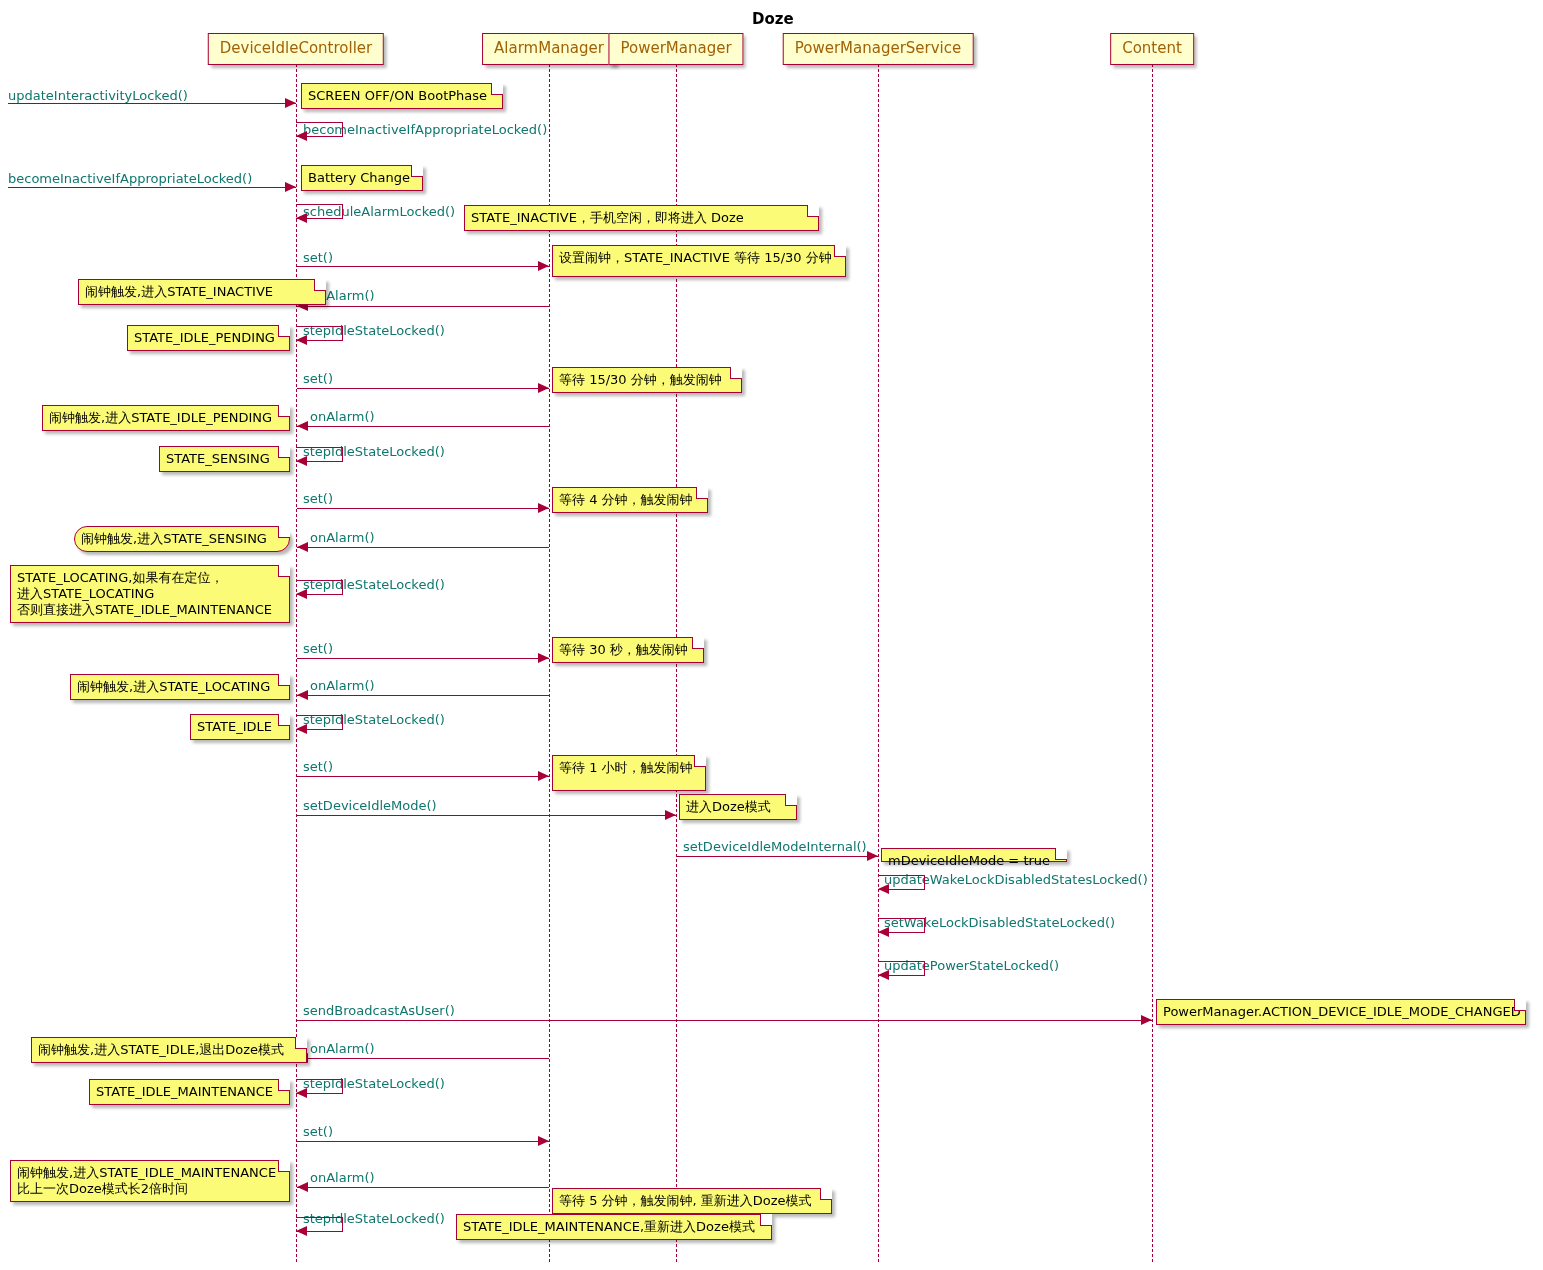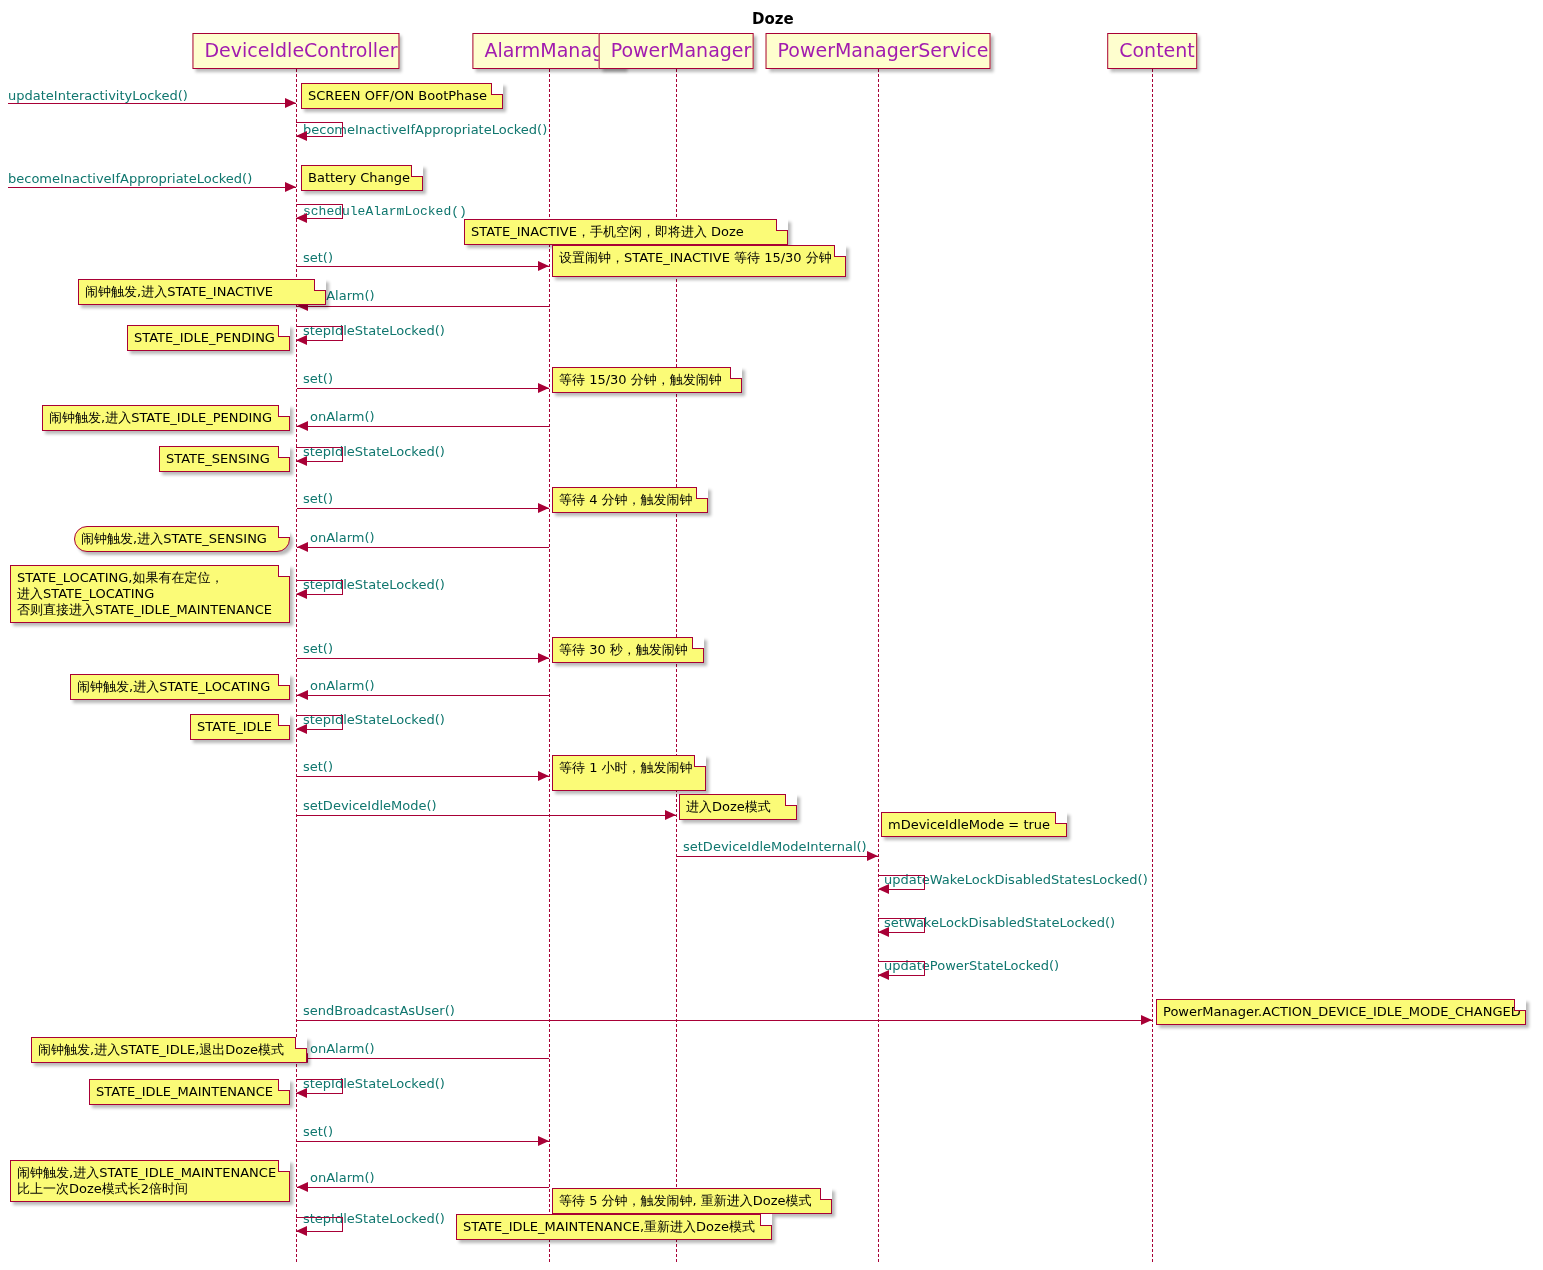--- a/index.html
+++ b/index.html
@@ -21,24 +21,24 @@
     font-weight:bold;
     color:#000;
     white-space:nowrap;
   }
   
   .participant{
     position:absolute;
     transform:translateX(-50%);
     background:#FEFECE;
     border:1.5px solid #A80036;
-    color:#a21caf;
-    font-size:19px;
+    color:#a16207;
+    font-size:15px;
     line-height:1;
-    padding:7px 1px 8px 11px;
+    padding:7px 11px 8px 11px;
     white-space:nowrap;
     box-shadow:3px 3px 3px rgba(0,0,0,0.28);
     box-sizing:border-box;
   }
   
   .lifeline{
     position:absolute;
     width:0;
     border-left:1.5px dashed #A80036;
   }
@@ -123,21 +123,21 @@
   <div id="messages">
       <div class="msg-label" style="left: 8px; top: 89px;">updateInteractivityLocked()</div>
       <div class="msg" style="left: 8px; top: 103px; width: 288px;"></div>
       <div class="arrowhead right" style="top: 98px; left: 285px;"></div>
       <div class="msg-label" style="left: 303px; top: 123px;">becomeInactiveIfAppropriateLocked()</div>
       <div class="selfcall" style="left: 296px; top: 122px; width: 47px; height: 15px;"></div>
       <div class="arrowhead left" style="left: 296px; top: 131px;"></div>
       <div class="msg-label" style="left: 8px; top: 172px;">becomeInactiveIfAppropriateLocked()</div>
       <div class="msg" style="left: 8px; top: 187px; width: 288px;"></div>
       <div class="arrowhead right" style="top: 182px; left: 285px;"></div>
-      <div class="msg-label" style="left: 303px; top: 205px; font-family: Liberation Mono, monospace;">scheduleAlarmLocked()</div>
+      <div class="msg-label" style="left: 303px; top: 205px;">scheduleAlarmLocked()</div>
       <div class="selfcall" style="left: 296px; top: 204px; width: 47px; height: 15px;"></div>
       <div class="arrowhead left" style="left: 296px; top: 213px;"></div>
       <div class="msg-label" style="left: 303px; top: 251px;">set()</div>
       <div class="msg" style="left: 297px; top: 266px; width: 252px;"></div>
       <div class="arrowhead right" style="top: 261px; left: 538px;"></div>
       <div class="msg-label" style="left: 310px; top: 289px;">onAlarm()</div>
       <div class="msg" style="left: 297px; top: 306px; width: 252px;"></div>
       <div class="arrowhead left" style="top: 301px; left: 297px;"></div>
       <div class="msg-label" style="left: 303px; top: 324px;">stepIdleStateLocked()</div>
       <div class="selfcall" style="left: 296px; top: 326px; width: 47px; height: 15px;"></div>
@@ -202,38 +202,38 @@
       <div class="msg-label" style="left: 310px; top: 1171px;">onAlarm()</div>
       <div class="msg" style="left: 297px; top: 1187px; width: 252px;"></div>
       <div class="arrowhead left" style="top: 1182px; left: 297px;"></div>
       <div class="msg-label" style="left: 303px; top: 1212px;">stepIdleStateLocked()</div>
       <div class="selfcall" style="left: 296px; top: 1217px; width: 47px; height: 15px;"></div>
       <div class="arrowhead left" style="left: 296px; top: 1226px;"></div>
     </div>
   <div id="notes">
       <div class="note" style="left: 301px; top: 83px; width: 202px; height: 26px;">SCREEN OFF/ON BootPhase</div>
       <div class="note" style="left: 301px; top: 165px; width: 122px; height: 26px;">Battery Change</div>
-      <div class="note" style="left: 464px; top: 219px; width: 324px; height: 26px;">STATE_INACTIVE，手机空闲，即将进入 Doze</div>
+      <div class="note" style="left: 464px; top: 205px; width: 355px; height: 26px;">STATE_INACTIVE，手机空闲，即将进入 Doze</div>
       <div class="note" style="left: 552px; top: 245px; width: 294px; height: 32px;">设置闹钟，STATE_INACTIVE 等待 15/30 分钟</div>
       <div class="note" style="left: 78px; top: 279px; width: 248px; height: 26px;">闹钟触发,进入STATE_INACTIVE</div>
       <div class="note" style="left: 127px; top: 325px; width: 163px; height: 26px;">STATE_IDLE_PENDING</div>
       <div class="note" style="left: 552px; top: 367px; width: 190px; height: 26px;">等待 15/30 分钟，触发闹钟</div>
       <div class="note" style="left: 42px; top: 405px; width: 248px; height: 26px;">闹钟触发,进入STATE_IDLE_PENDING</div>
       <div class="note" style="left: 159px; top: 446px; width: 131px; height: 26px;">STATE_SENSING</div>
       <div class="note" style="left: 552px; top: 487px; width: 156px; height: 26px;">等待 4 分钟，触发闹钟</div>
       <div class="note" style="left: 74px; top: 526px; width: 216px; height: 26px; border-radius: 13px;">闹钟触发,进入STATE_SENSING</div>
       <div class="note" style="left: 10px; top: 565px; width: 280px; height: 58px;">STATE_LOCATING,如果有在定位，
 进入STATE_LOCATING
 否则直接进入STATE_IDLE_MAINTENANCE</div>
       <div class="note" style="left: 552px; top: 637px; width: 152px; height: 26px;">等待 30 秒，触发闹钟</div>
       <div class="note" style="left: 70px; top: 674px; width: 220px; height: 26px;">闹钟触发,进入STATE_LOCATING</div>
       <div class="note" style="left: 190px; top: 714px; width: 100px; height: 26px;">STATE_IDLE</div>
       <div class="note" style="left: 552px; top: 755px; width: 154px; height: 36px;">等待 1 小时，触发闹钟</div>
       <div class="note" style="left: 679px; top: 794px; width: 118px; height: 26px;">进入Doze模式</div>
-      <div class="note" style="left: 881px; top: 812px; width: 186px; height: 25px;">mDeviceIdleMode = true</div>
+      <div class="note" style="left: 881px; top: 848px; width: 186px; height: 14px;">mDeviceIdleMode = true</div>
       <div class="note" style="left: 1156px; top: 999px; width: 370px; height: 26px;">PowerManager.ACTION_DEVICE_IDLE_MODE_CHANGED</div>
       <div class="note" style="left: 31px; top: 1037px; width: 276px; height: 26px;">闹钟触发,进入STATE_IDLE,退出Doze模式</div>
       <div class="note" style="left: 89px; top: 1079px; width: 201px; height: 26px;">STATE_IDLE_MAINTENANCE</div>
       <div class="note" style="left: 552px; top: 1188px; width: 280px; height: 26px;">等待 5 分钟，触发闹钟, 重新进入Doze模式</div>
       <div class="note" style="left: 10px; top: 1160px; width: 280px; height: 42px;">闹钟触发,进入STATE_IDLE_MAINTENANCE
 比上一次Doze模式长2倍时间</div>
       <div class="note" style="left: 456px; top: 1214px; width: 316px; height: 26px;">STATE_IDLE_MAINTENANCE,重新进入Doze模式</div>
     </div>
 </div>
 

